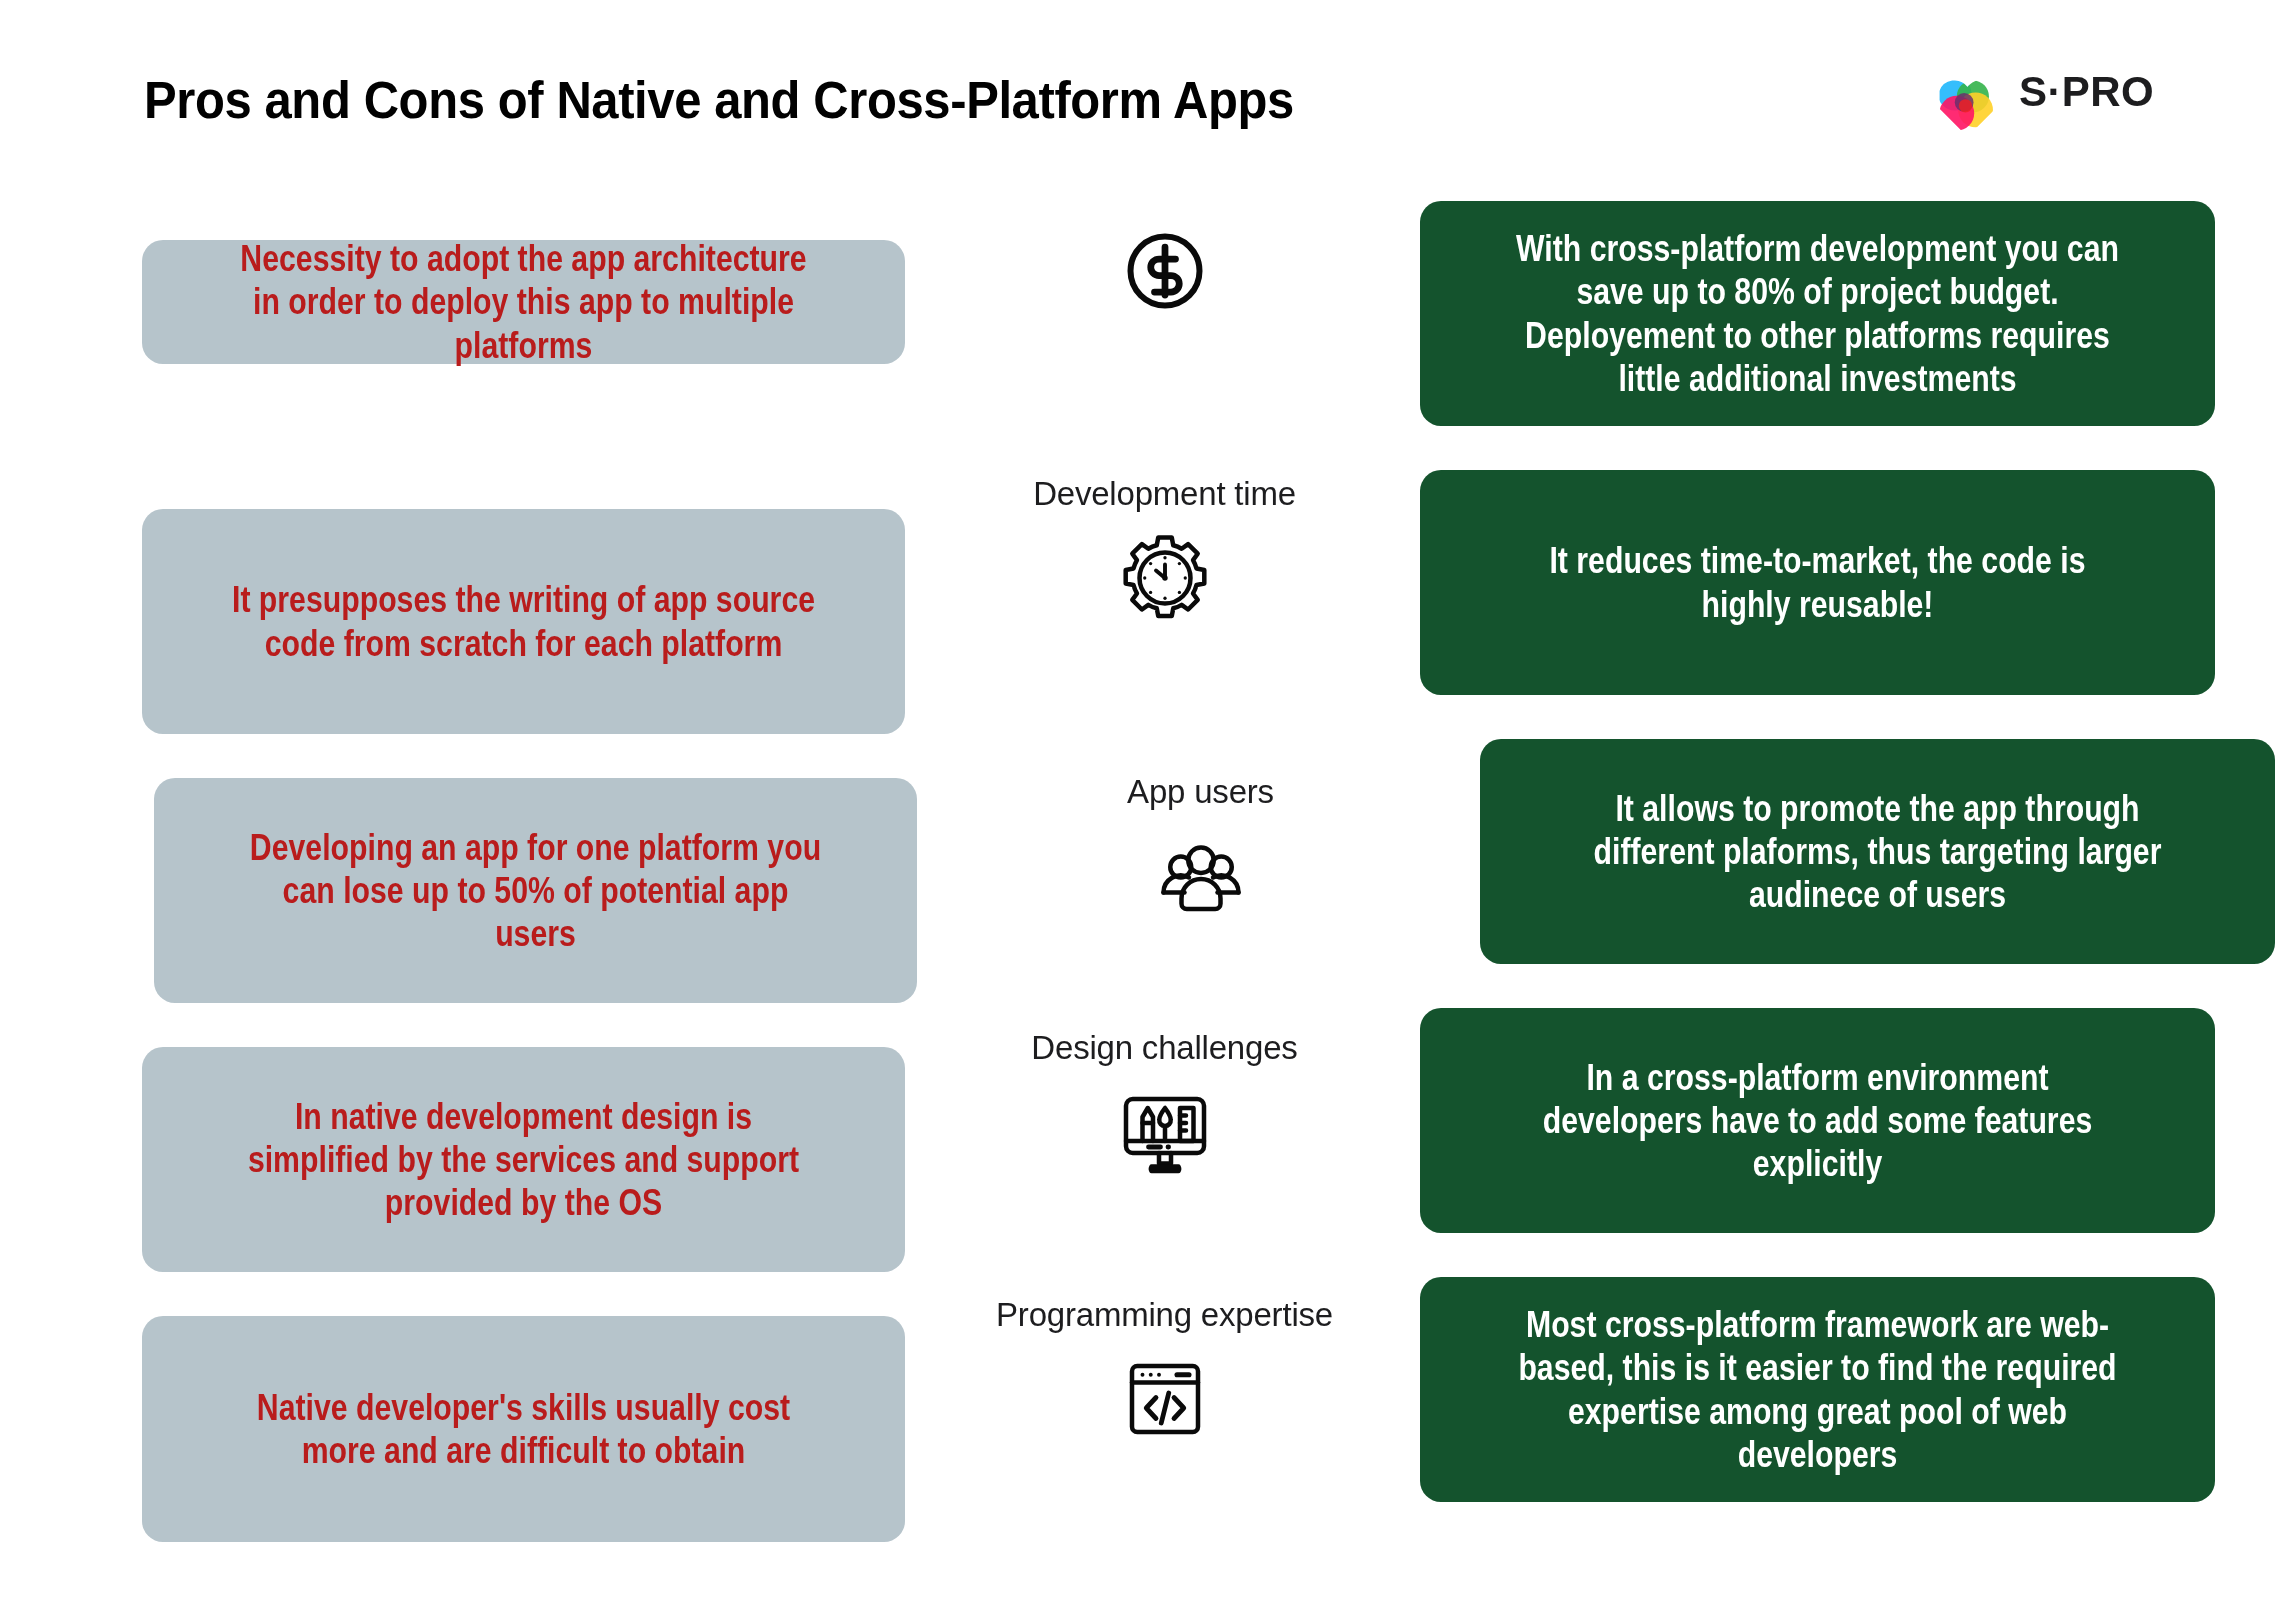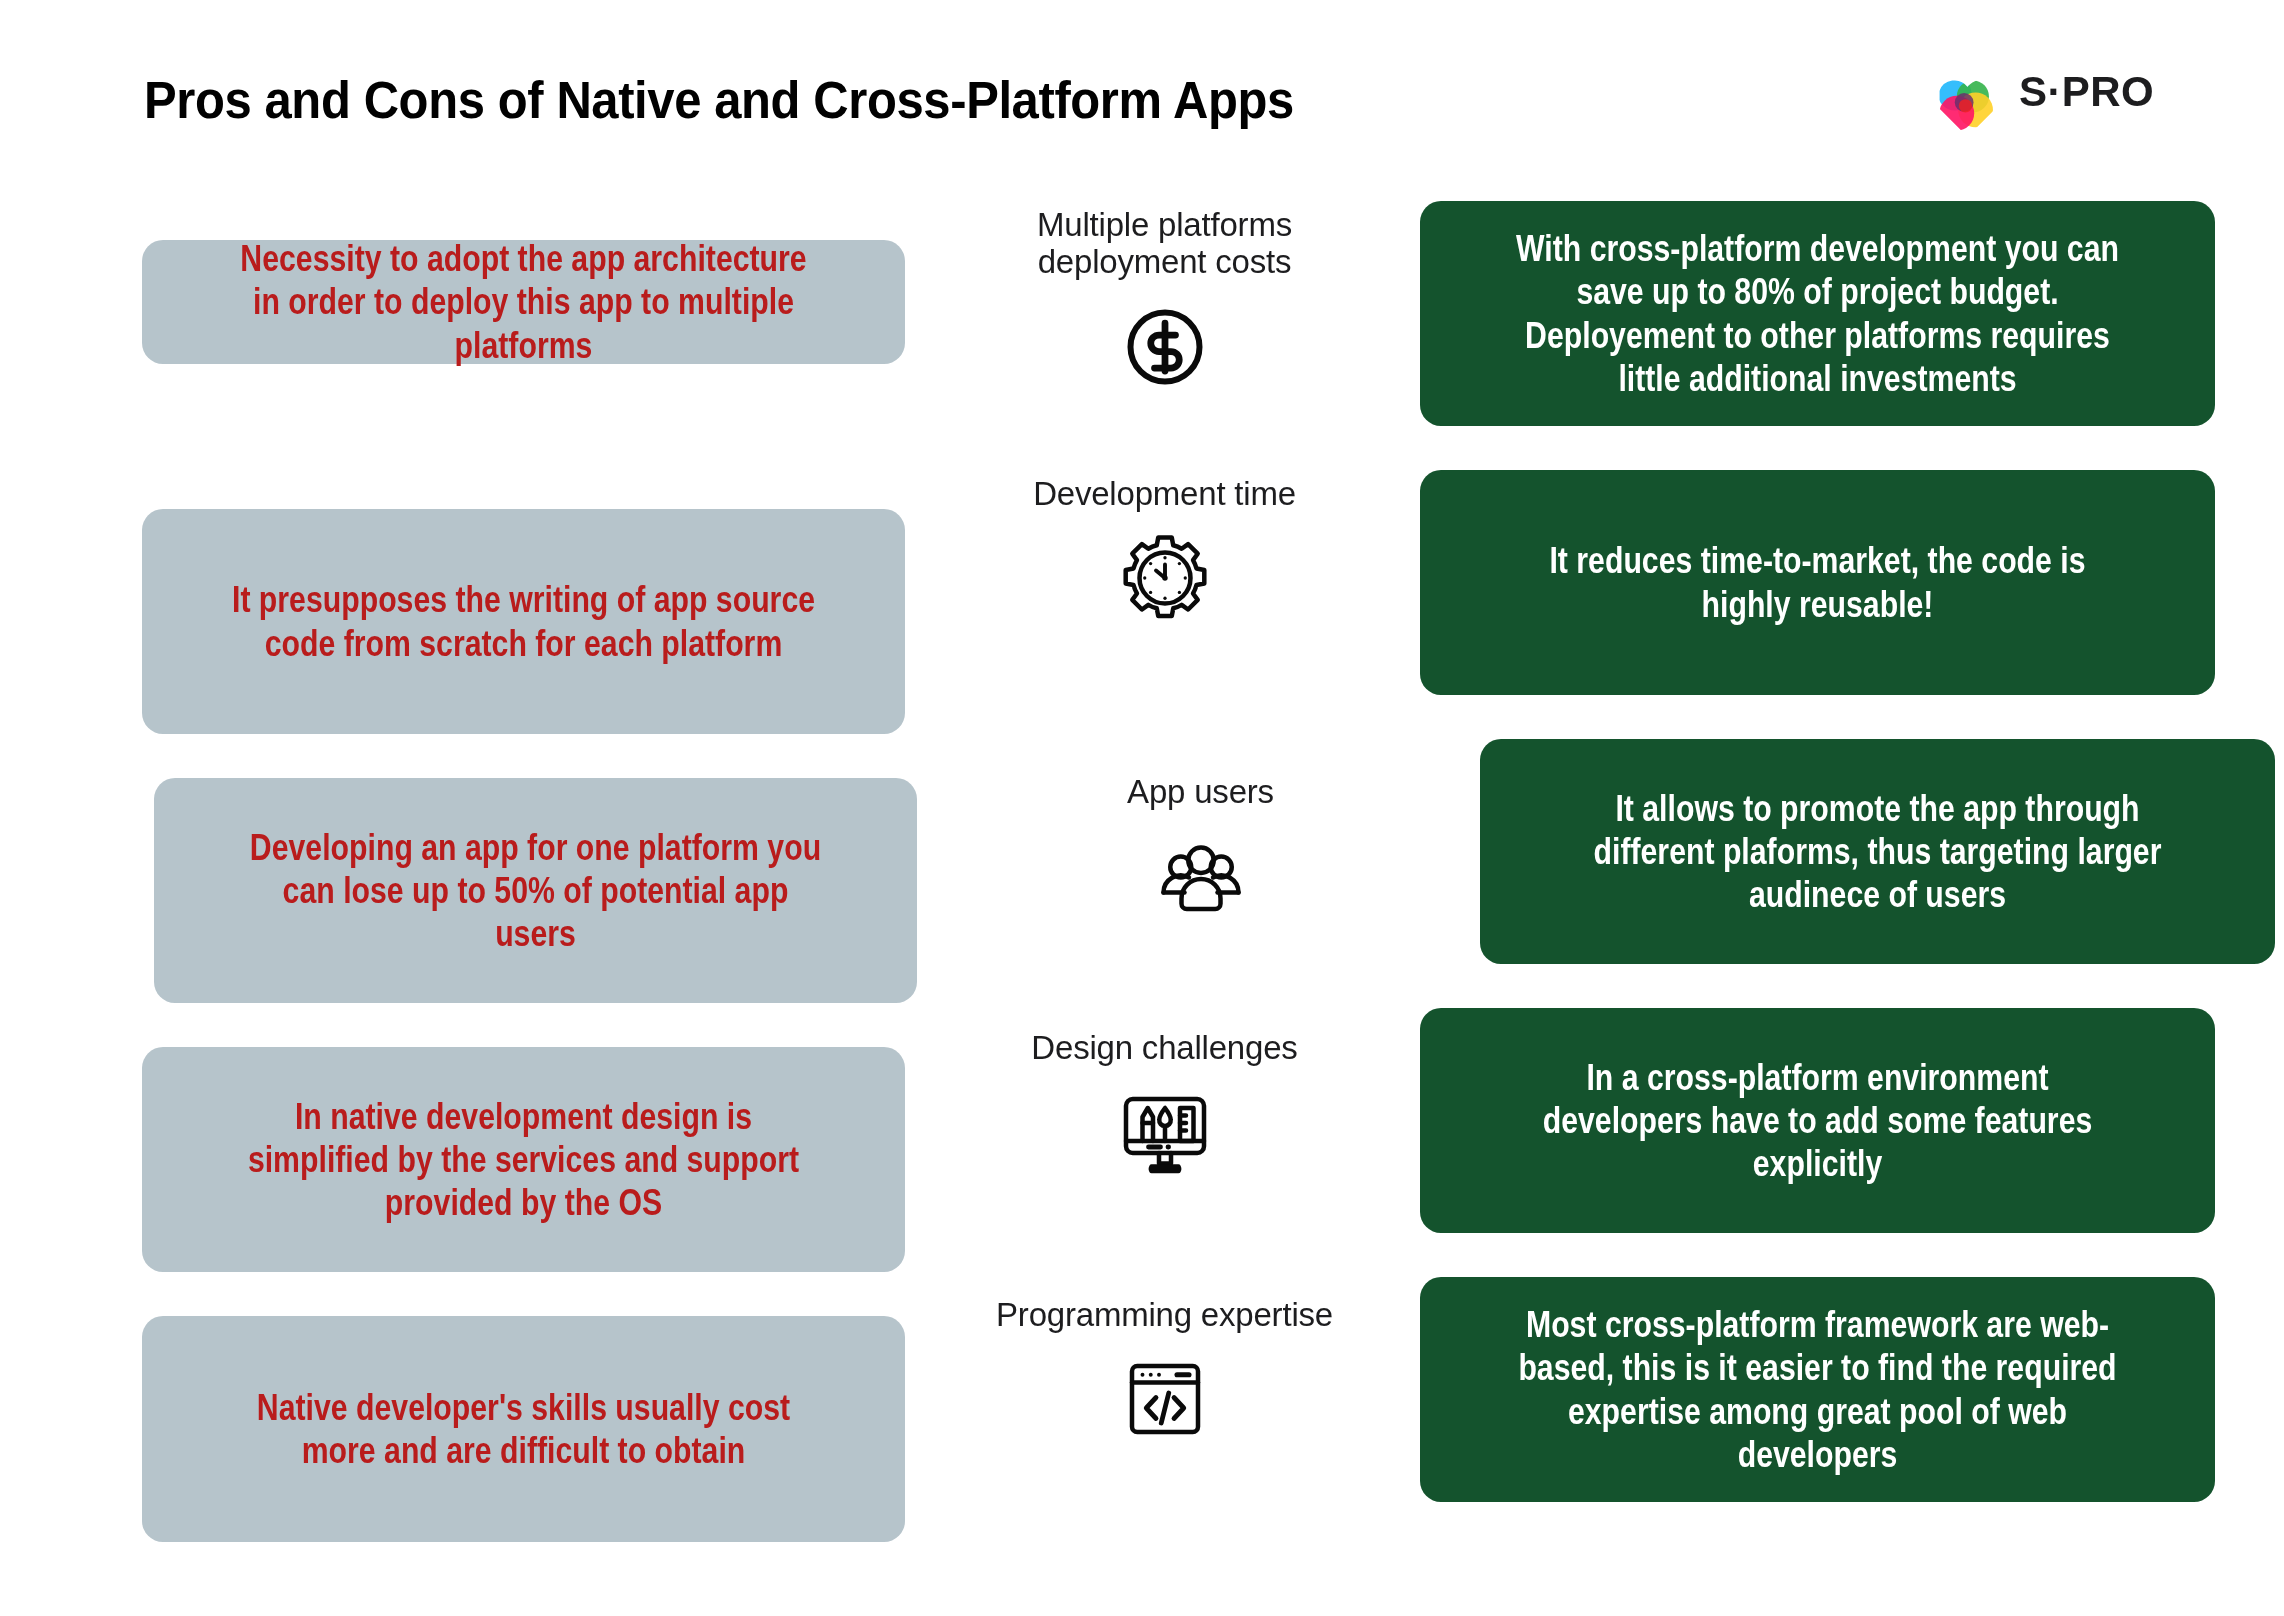--- a/index.html
+++ b/index.html
@@ -128,22 +128,20 @@
 
   <div class="grid">
 
     <div class="row" style="height:269px;">
       <div class="spacer"></div>
       <div class="card card-con" style="height:124px;">
         <span class="card-text">Necessity to adopt the app architecture in order to deploy this app to multiple platforms</span>
       </div>
       <div class="spacer"></div>
       <div class="center-col">
-        <span class="center-label">Multiple platforms
-deployment costs</span>
         <span class="center-icon">
           <svg viewBox="0 0 64 64" fill="none" stroke="#0a0a0a" stroke-width="4" stroke-linecap="round" stroke-linejoin="round">
             <circle cx="32" cy="32" r="23"></circle>
             <path d="M32 16 L32 48" stroke-width="4.5"></path>
             <path d="M39 24 L28 24 A5.5 5.5 0 0 0 28 35 L36 35 A5.5 5.5 0 0 1 36 46 L25 46" stroke-width="4.5"></path>
           </svg>
         </span>
       </div>
       <div class="spacer"></div>
       <div class="card card-pro" style="height:225px;">

